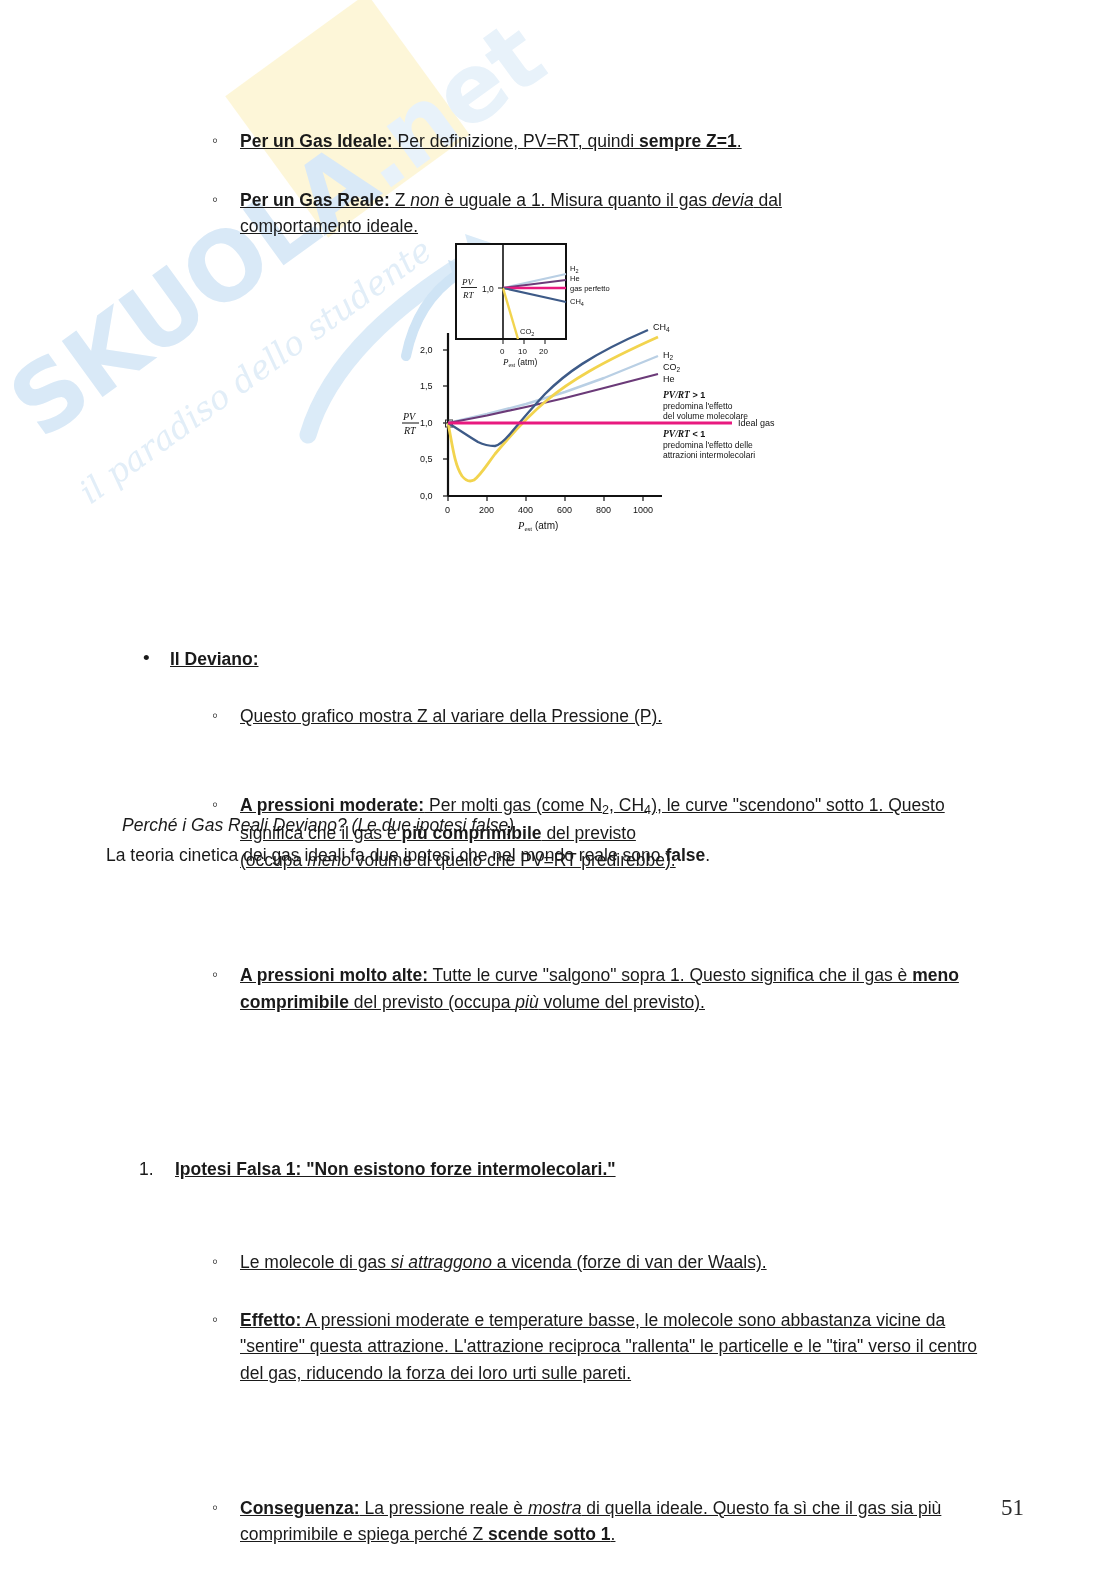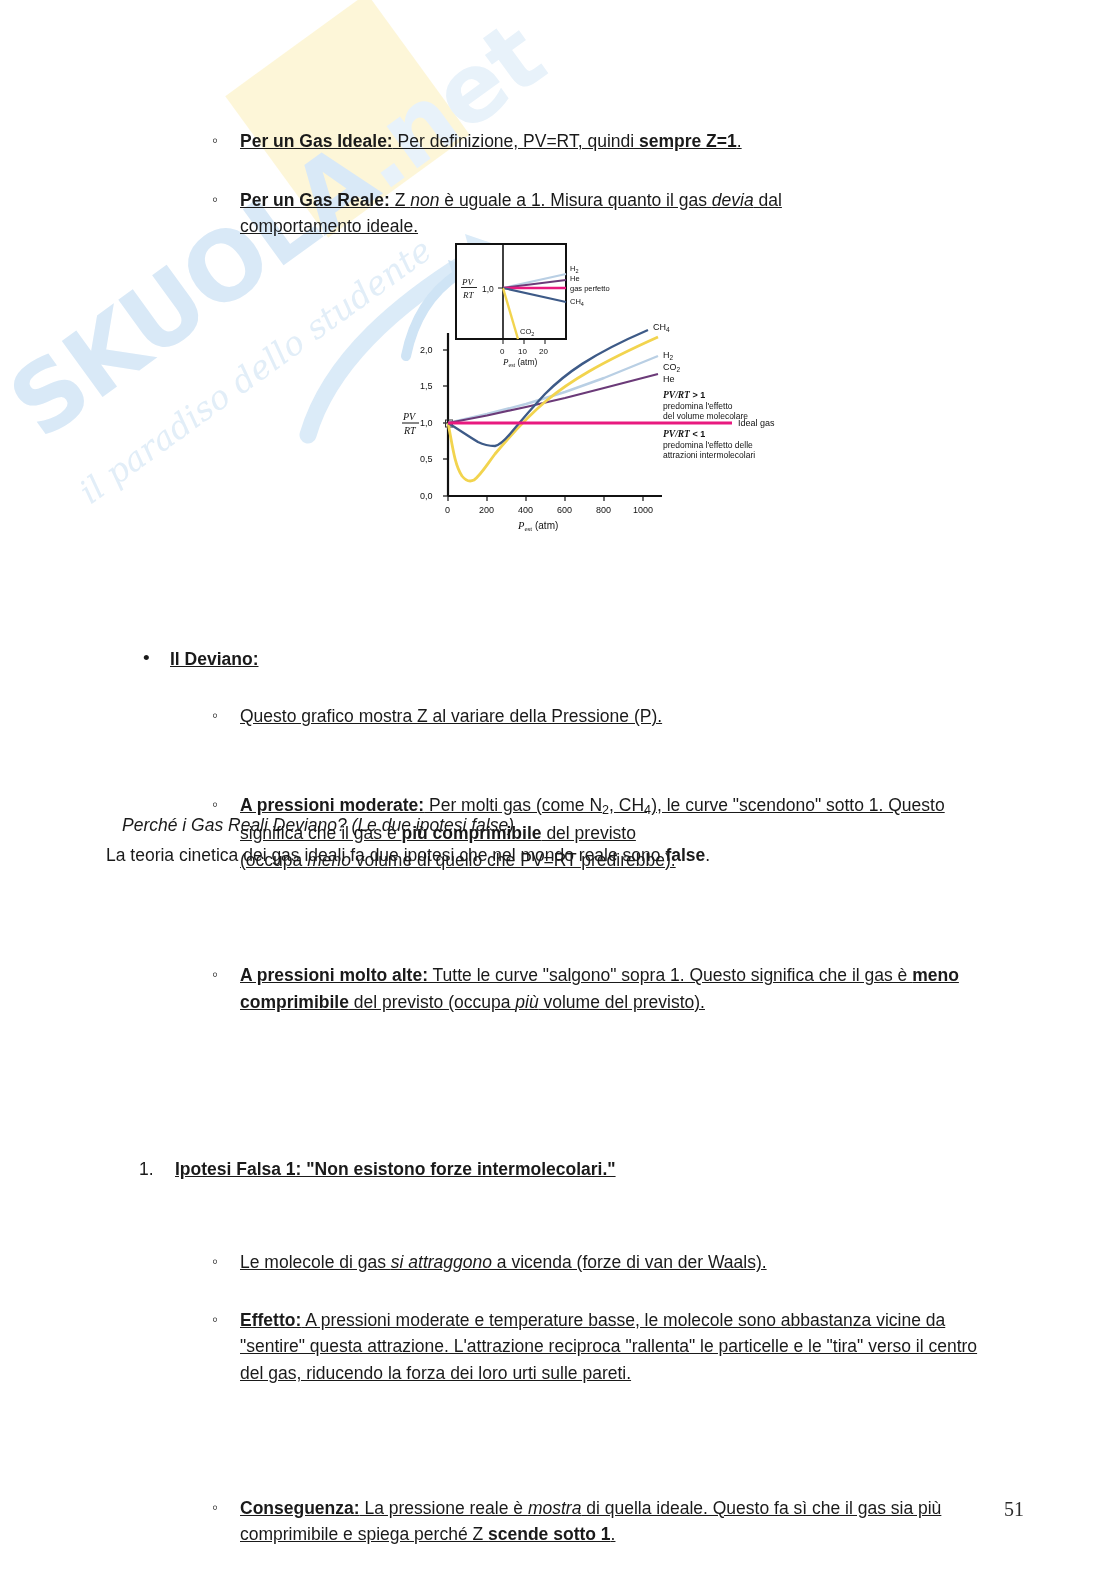--- a/index.html
+++ b/index.html
@@ -82,21 +82,21 @@
     position:absolute;
     left:400px; top:238px;
     width:420px; height:300px;
   }
 
   
   #pageno {
     position:absolute;
     right:92px; bottom:58px;
     font-family:"Liberation Serif", serif;
-    font-size:20px;
+    font-size:23px;
     color:#2a2a2a;
     z-index:3;
   }
 </style>
 </head>
 <body>
 
 <div id="watermark">
   <div class="wm-note" style="left:300px; top:18px;"></div>
 

